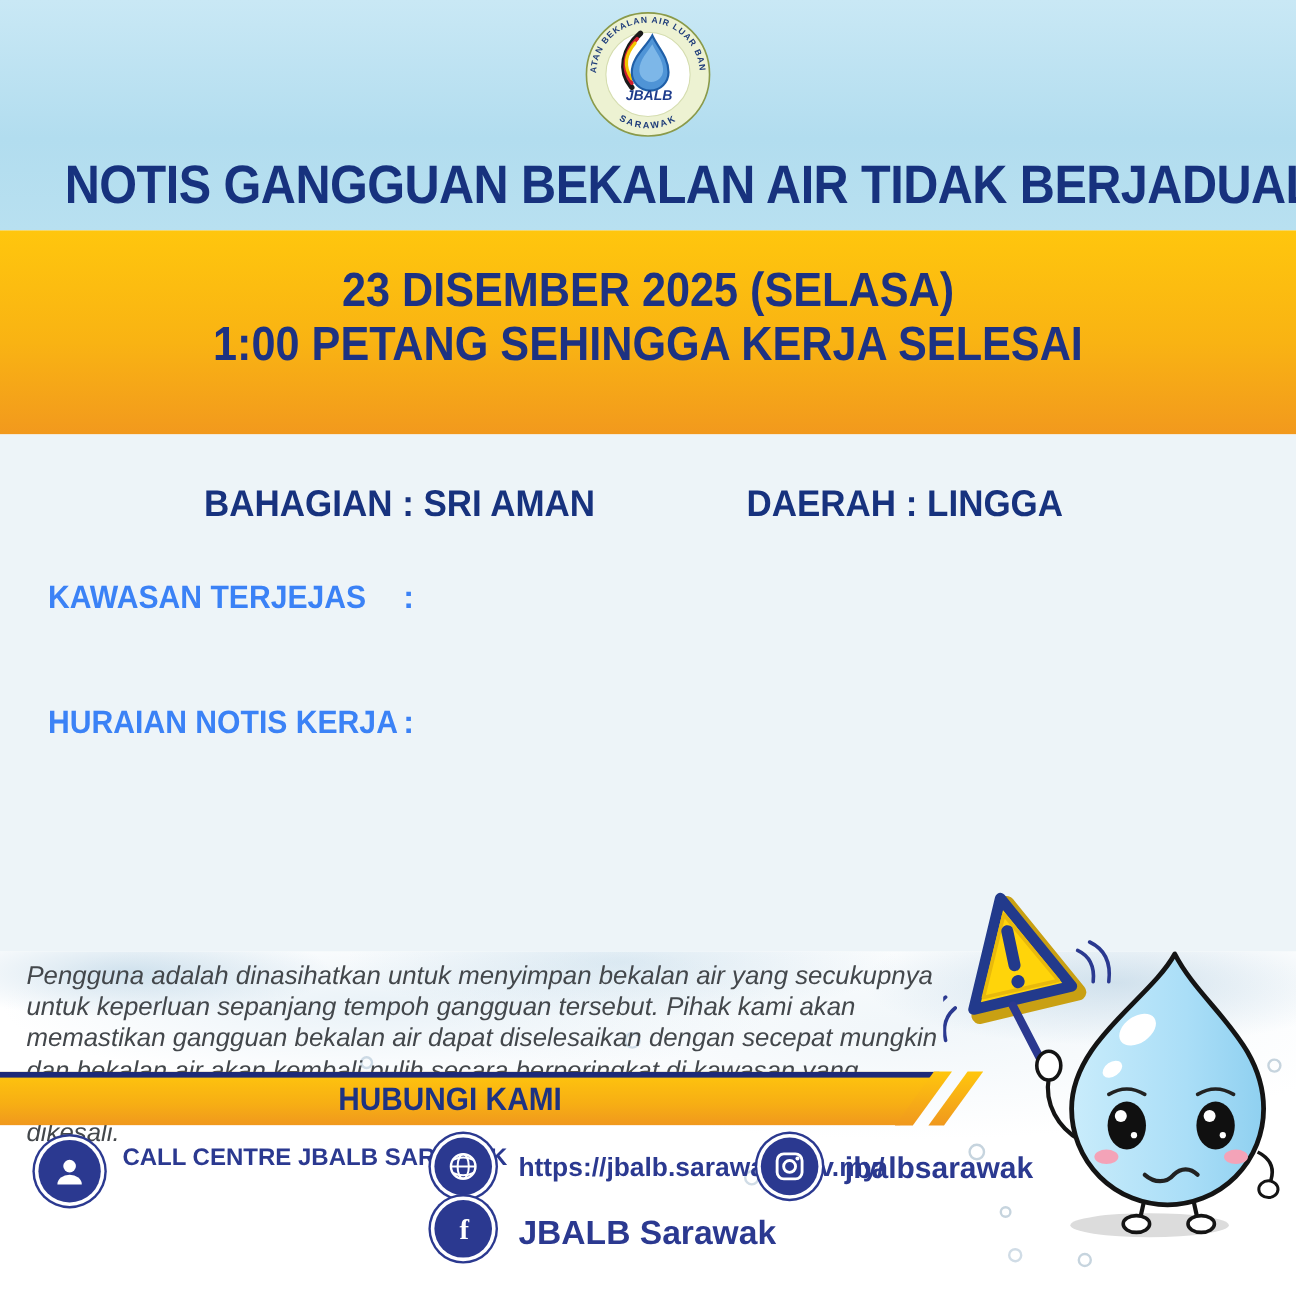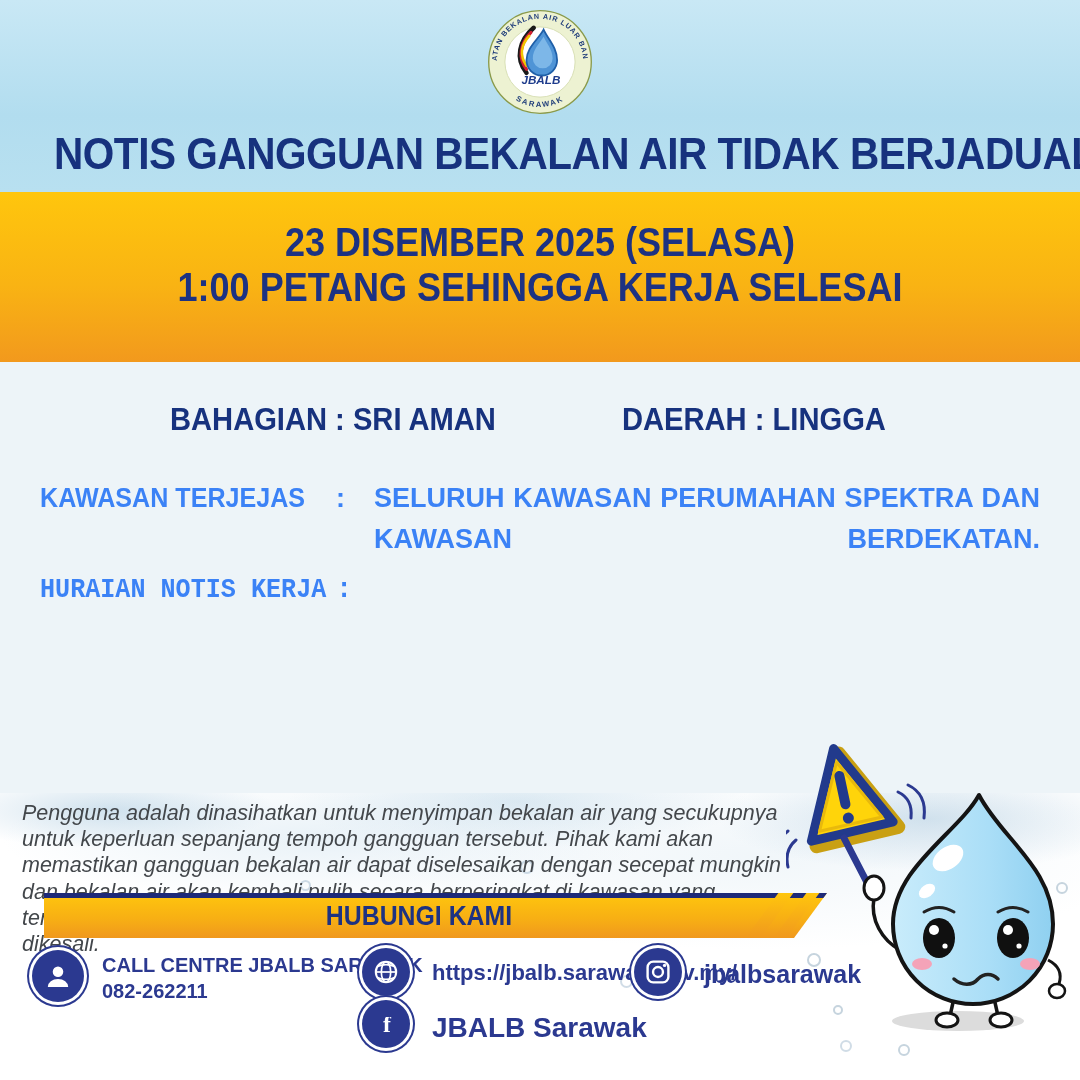--- a/index.html
+++ b/index.html
@@ -35,27 +35,27 @@
     font-size:31px;font-weight:bold;color:#17327e;}
   .region-line .bahagian{position:absolute;left:170px;transform:scaleX(.94);transform-origin:left;white-space:nowrap;}
   .region-line .daerah{position:absolute;left:622px;transform:scaleX(.94);transform-origin:left;white-space:nowrap;}
   .info-row{position:absolute;left:40px;width:1000px;display:grid;
     grid-template-columns:296px 38px 1fr;color:#3b82f6;font-weight:bold;font-size:27px;line-height:41px;}
   .info-row .label{transform:scaleX(.93);transform-origin:left top;white-space:nowrap;}
   .info-row .colon{text-align:left;}
   .info-row .value{text-align:justify;text-justify:inter-word;}
   .info-row .value::after{content:"";display:inline-block;width:100%;}
   .row-kawasan{top:478px;}
-  .row-huraian{top:570px;font-family:Liberation Mono, monospace;}
+  .row-huraian{top:582px;}
   .advisory{position:absolute;left:22px;top:800px;width:770px;
     font-size:21.5px;font-style:italic;color:#43474b;line-height:1.22;font-weight:500;}
   
   .contact-banner{position:absolute;left:0;top:893px;width:783px;height:45px;
     background:linear-gradient(180deg,#ffc60d 0%,#f7ae14 60%,#f0981e 100%);
-    clip-path:polygon(0 0,100% 0,calc(100% - 33px) 100%,0 100%);margin-left:44px;}
+    clip-path:polygon(0 0,100% 0,calc(100% - 33px) 100%,0 100%);}
   .contact-banner .top-line{position:absolute;left:0;top:0;width:100%;height:5px;background:#1e2a78;}
   .contact-banner .heading{position:absolute;left:0;top:8px;width:750px;text-align:center;
     font-size:27px;font-weight:bold;color:#1d3282;transform:scaleX(.92);transform-origin:center;}
   .stripe{position:absolute;top:893px;height:45px;transform:skewX(-36deg);
     background:linear-gradient(180deg,#ffc60d,#f0981e);}
   .stripe.s1{left:762px;width:15px;}
   .stripe.s2{left:790px;width:13px;}
   
   .contact-icon{position:absolute;border-radius:50%;background:#2b3990;
     box-shadow:0 0 0 3px #ffffff,0 0 0 5px #2b3990;display:flex;align-items:center;justify-content:center;}
@@ -117,21 +117,20 @@
   </div>
 
   <div class="region-line">
     <span class="bahagian">BAHAGIAN : SRI AMAN</span>
     <span class="daerah">DAERAH : LINGGA</span>
   </div>
 
   <div class="info-row row-kawasan">
     <div class="label">KAWASAN TERJEJAS</div>
     <div class="colon">:</div>
-    <div class="value">SELURUH KAWASAN PERUMAHAN SPEKTRA DAN KAWASAN BERDEKATAN.</div>
   </div>
 
   <div class="info-row row-huraian">
     <div class="label">HURAIAN NOTIS KERJA</div>
     <div class="colon">:</div>
   </div>
 
   <div class="advisory">Pengguna adalah dinasihatkan untuk menyimpan bekalan air yang secukupnya untuk keperluan sepanjang tempoh gangguan tersebut. Pihak kami akan memastikan gangguan bekalan air dapat diselesaikan dengan secepat mungkin dan bekalan air akan kembali pulih secara berperingkat di kawasan yang terjejas. Segala kesulitan yang timbul akibat gangguan ini adalah sangat dikesali.</div>
 
   <div class="contact-banner">
@@ -142,21 +141,20 @@
   <div class="stripe s2"></div>
 
   <div class="contact-icon ci-call">
     <svg viewBox="0 0 40 40" width="34" height="34">
       <circle cx="20" cy="15" r="6.2" fill="#fff"></circle>
       <path d="M8,33 a12,9.5 0 0 1 24,0 z" fill="#fff"></path>
     </svg>
   </div>
   <div class="contact-text ct-call">
     <div>CALL CENTRE JBALB SARAWAK</div>
-    <div>082-262211</div>
   </div>
 
   <div class="contact-icon ci-web">
     <svg viewBox="0 0 40 40" width="34" height="34">
       <circle cx="20" cy="20" r="12" fill="none" stroke="#fff" stroke-width="2.4"></circle>
       <ellipse cx="20" cy="20" rx="5.5" ry="12" fill="none" stroke="#fff" stroke-width="2"></ellipse>
       <line x1="8" y1="20" x2="32" y2="20" stroke="#fff" stroke-width="2"></line>
       <path d="M10,13.5 q10,-4.5 20,0" fill="none" stroke="#fff" stroke-width="2"></path>
       <path d="M10,26.5 q10,4.5 20,0" fill="none" stroke="#fff" stroke-width="2"></path>
     </svg>

